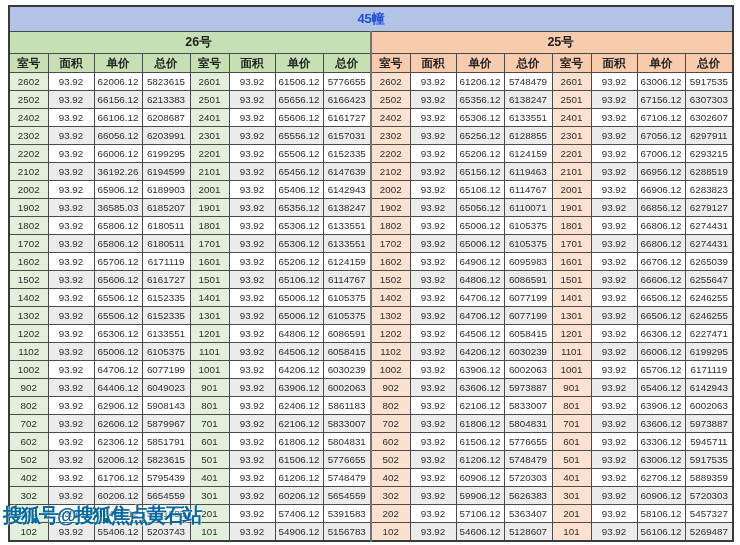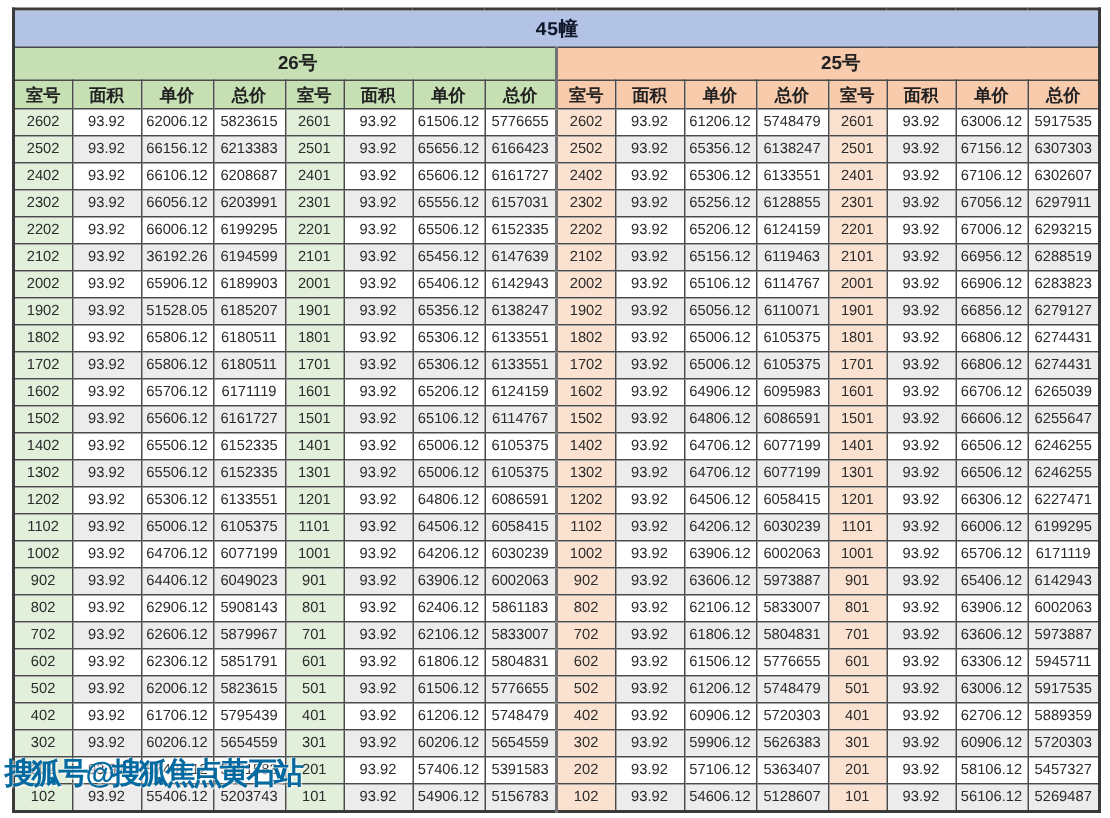--- a/index.html
+++ b/index.html
@@ -9,21 +9,21 @@
   }
   table#price-table{
     border-collapse:collapse;table-layout:fixed;
     position:absolute;left:8px;top:5px;width:725px;
     border:2px solid #3a3a3a;
   }
   #price-table td{
     border:1px solid #4a4a4a;text-align:center;vertical-align:middle;
     padding:0;overflow:hidden;white-space:nowrap;color:#222;
   }
-  #price-table td.title{background:var(--title-bg);height:24px;font-size:13px;font-weight:bold;color:#0f172a;font-family:Liberation Mono, monospace;}
+  #price-table td.title{background:var(--title-bg);height:24px;font-size:13px;font-weight:bold;color:#1d4ed8;}
   #price-table td.bhead{height:21px;font-size:12.5px;font-weight:bold;padding-left:17px;}
   #price-table td.uhead{height:17px;font-size:12px;font-weight:bold;}
   #price-table td.chead{height:18px;font-size:11.5px;font-weight:bold;text-align:center;}
   #price-table .green{background:var(--green);}
   #price-table .peach{background:var(--peach);}
   #price-table tbody td{height:17px;font-size:9.8px;color:#2b2b2b;background:#fff;}
   #price-table tbody td.room-g{background:var(--green-light);}
   #price-table tbody td.room-p{background:var(--peach-light);}
   #price-table tbody tr.stripe td.dcell{background:var(--stripe);}
   #price-table td.split{border-left:2px solid #737373;}
@@ -205,21 +205,21 @@
         <td class="dcell">65106.12</td>
         <td class="dcell">6114767</td>
         <td class="room-p">2001</td>
         <td class="dcell">93.92</td>
         <td class="dcell">66906.12</td>
         <td class="dcell">6283823</td>
       </tr>
       <tr class="stripe">
         <td class="room-g">1902</td>
         <td class="dcell">93.92</td>
-        <td class="dcell">51528.05</td>
+        <td class="dcell">36585.03</td>
         <td class="dcell">6185207</td>
         <td class="room-g">1901</td>
         <td class="dcell">93.92</td>
         <td class="dcell">65356.12</td>
         <td class="dcell">6138247</td>
         <td class="room-p split">1902</td>
         <td class="dcell">93.92</td>
         <td class="dcell">65056.12</td>
         <td class="dcell">6110071</td>
         <td class="room-p">1901</td>

